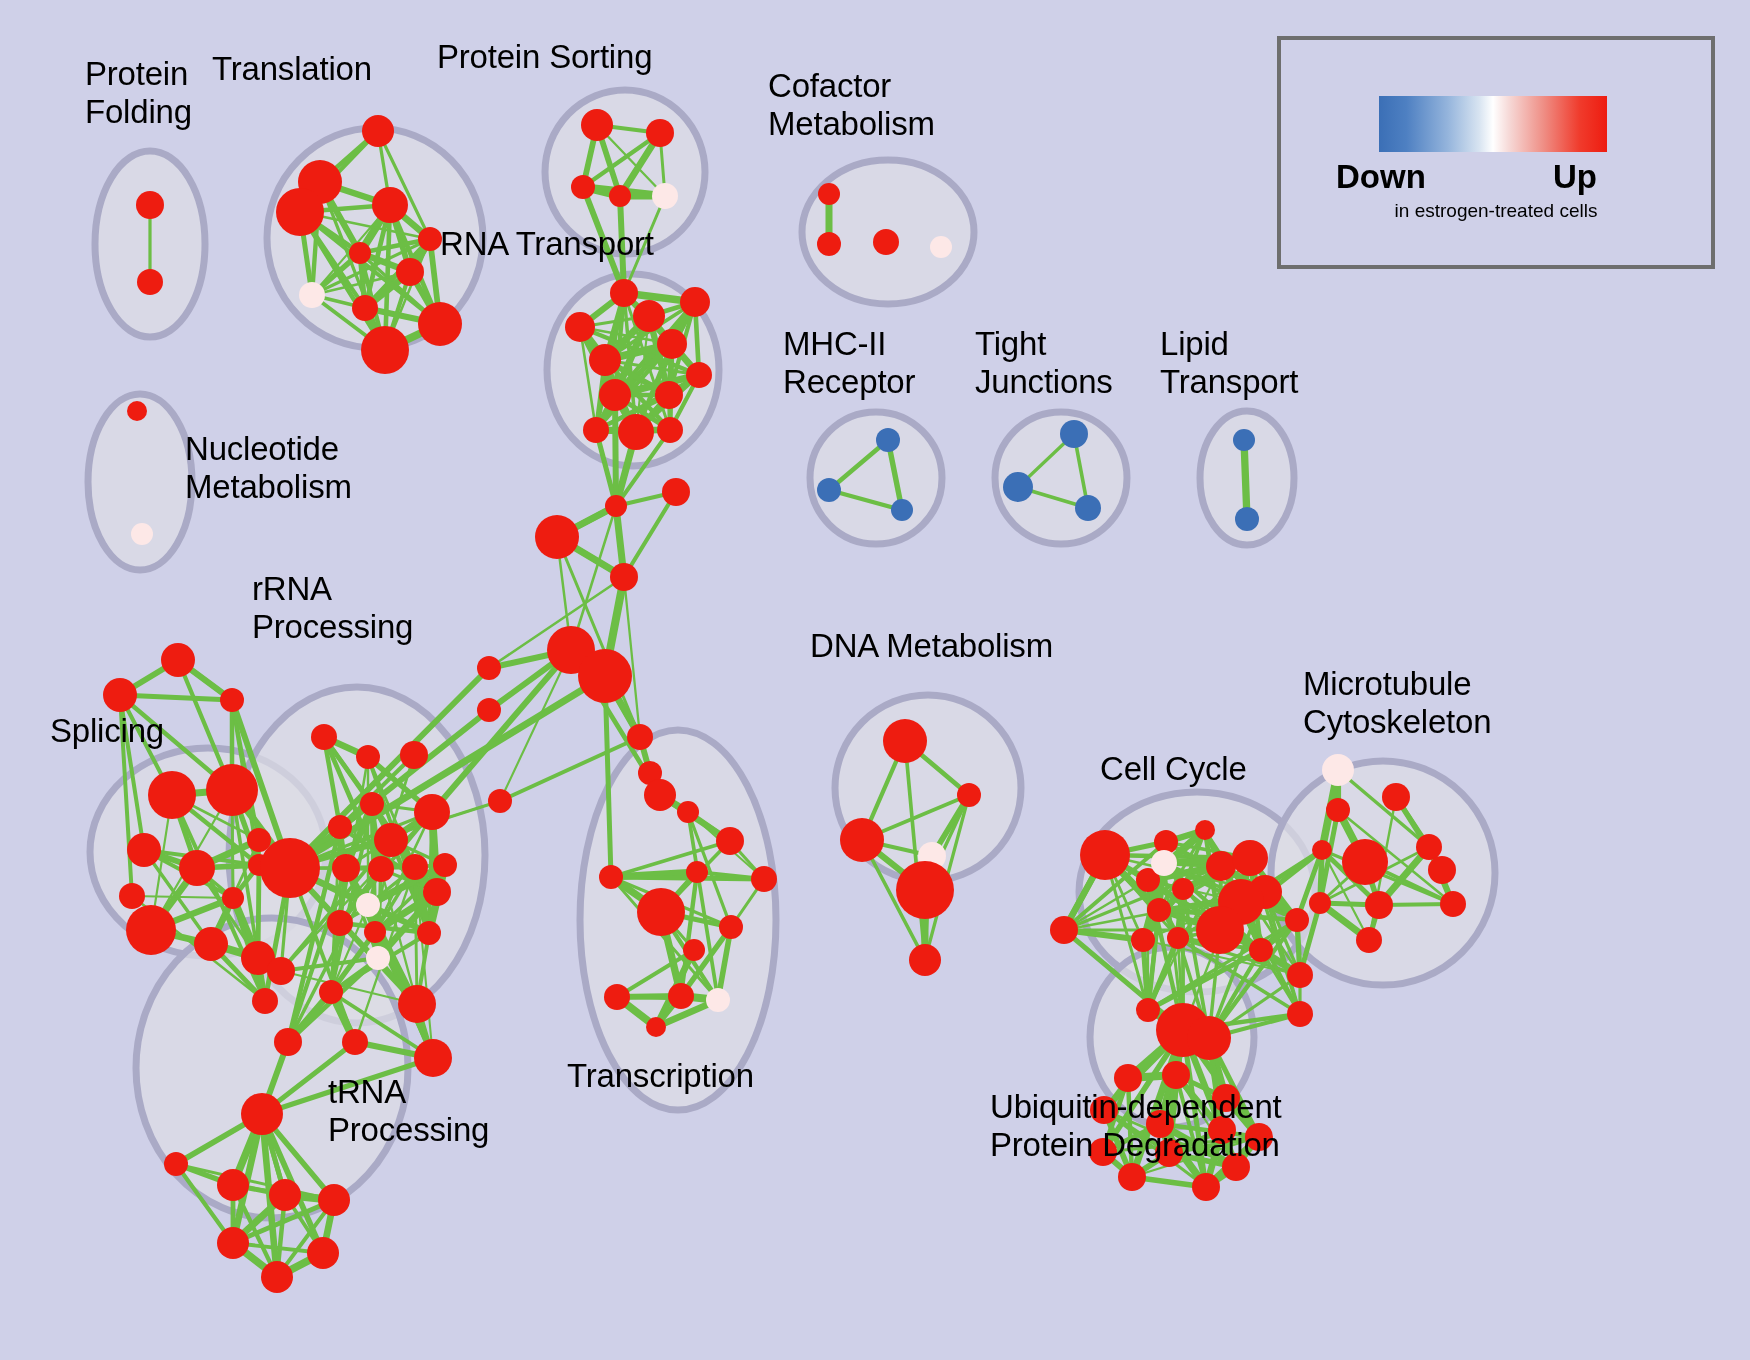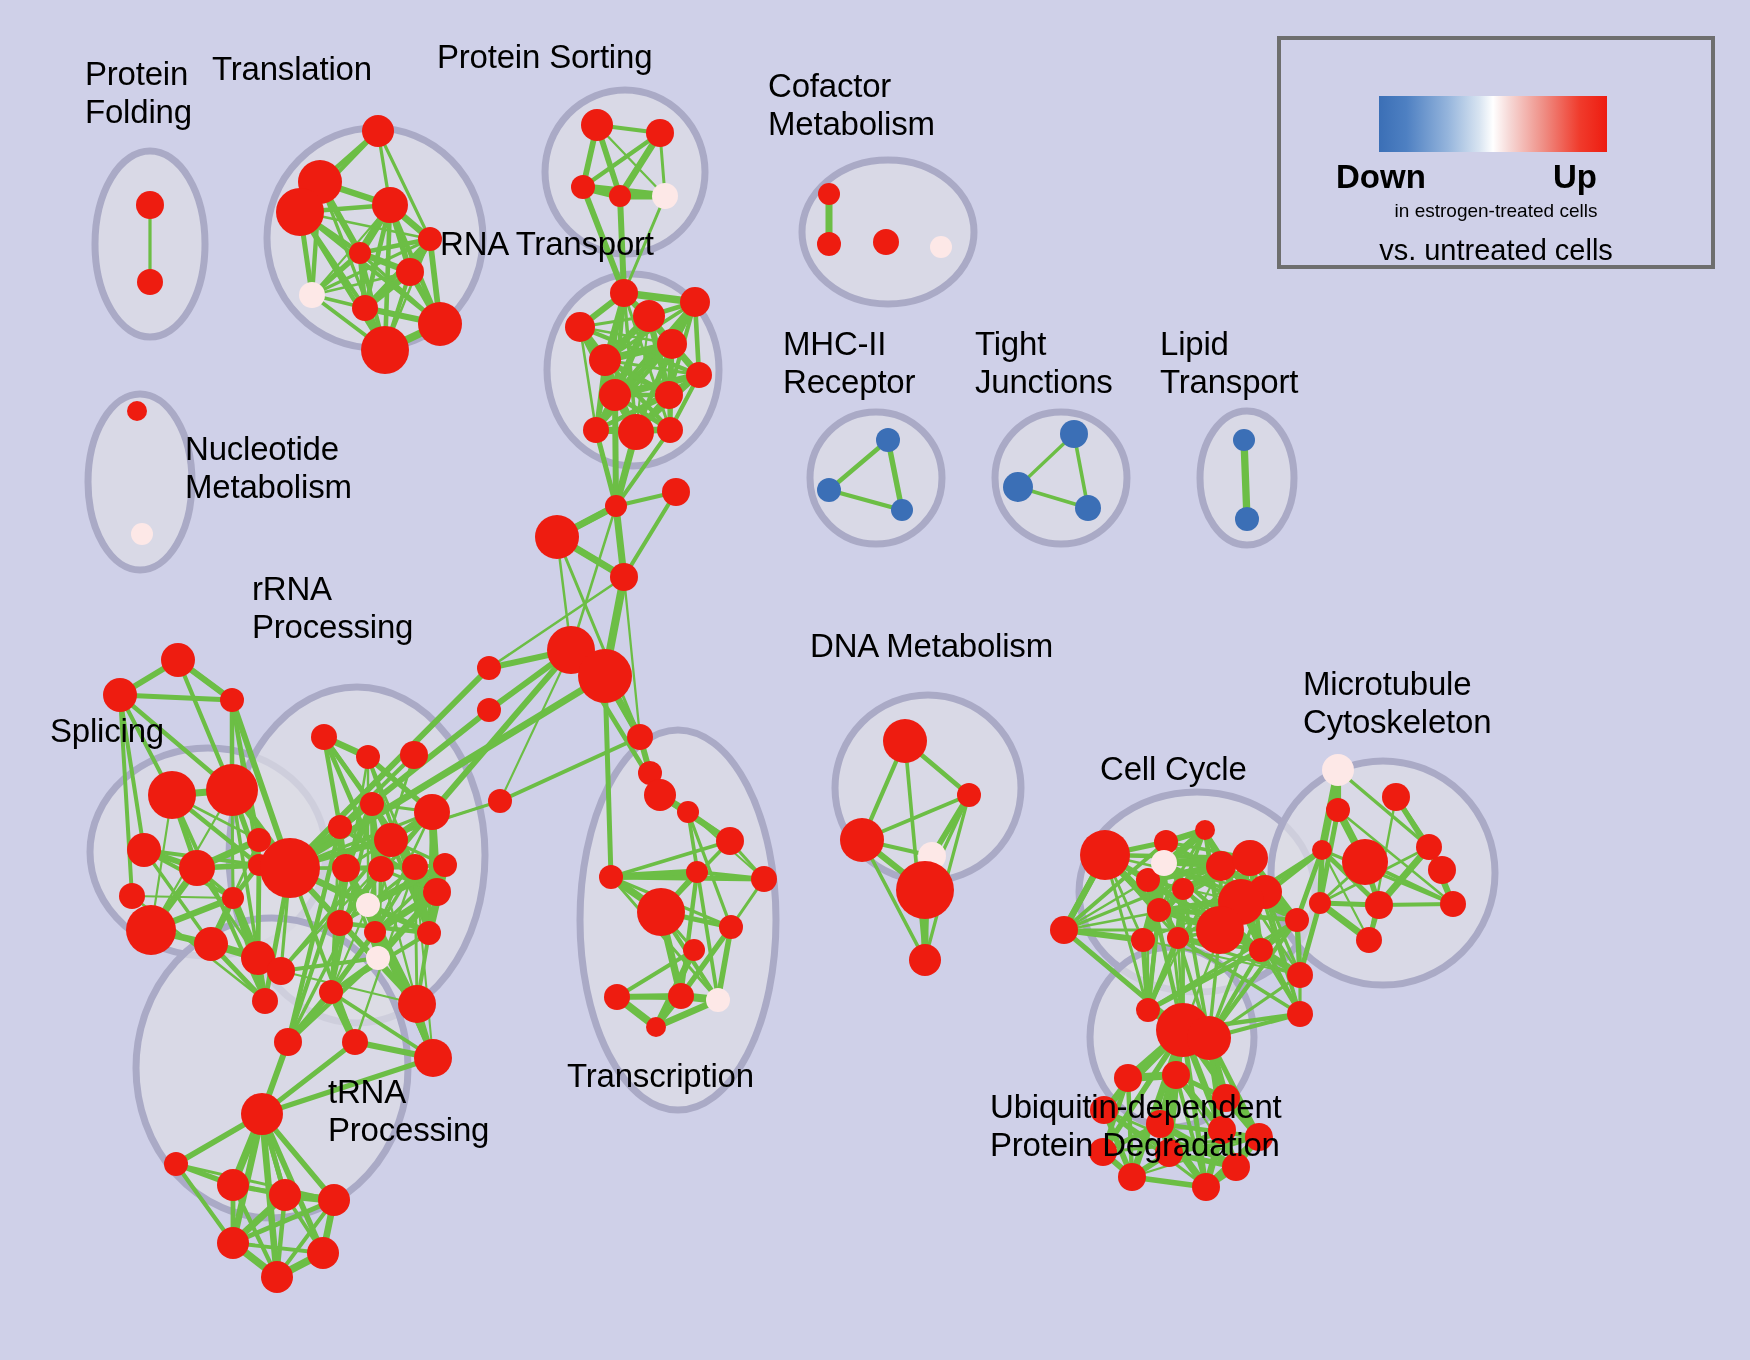--- a/index.html
+++ b/index.html
@@ -855,16 +855,15 @@
 Cytoskeleton</div>
       <div class="lbl" style="left: 990px; top: 1088px;">Ubiquitin-dependent
 Protein Degradation</div>
     </div>
 
   <div id="legend">
     <div class="bar"></div>
     <div class="down">Down</div>
     <div class="up">Up</div>
     <div class="sub1">in estrogen-treated cells</div>
-    <div class="sub2">vs. untreated cells</div>
   </div>
 
 </div>
 
 </body></html>

